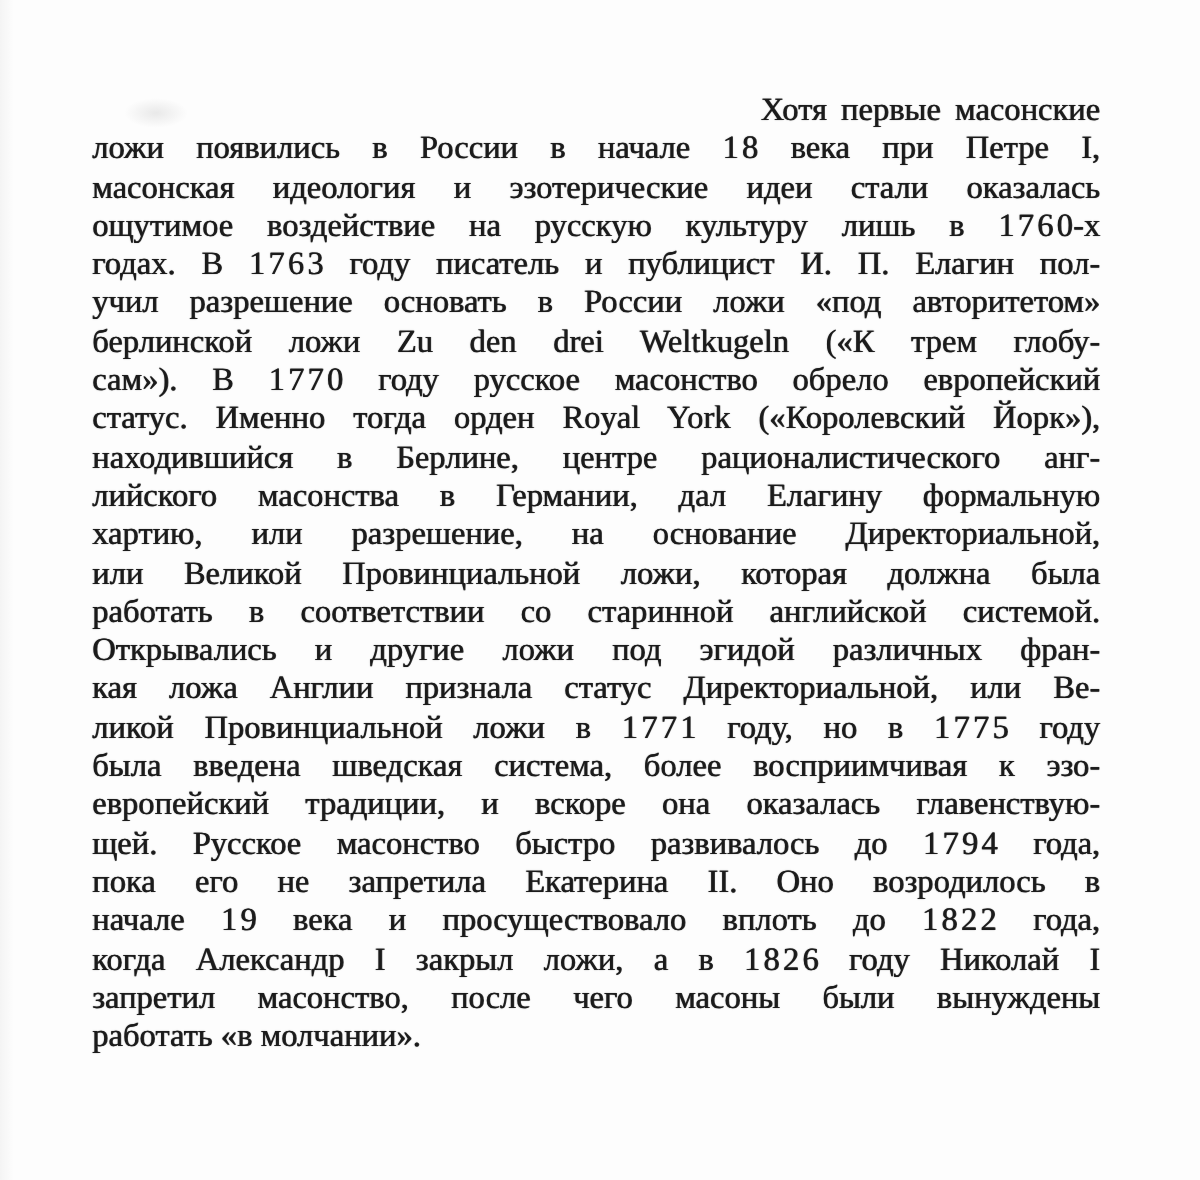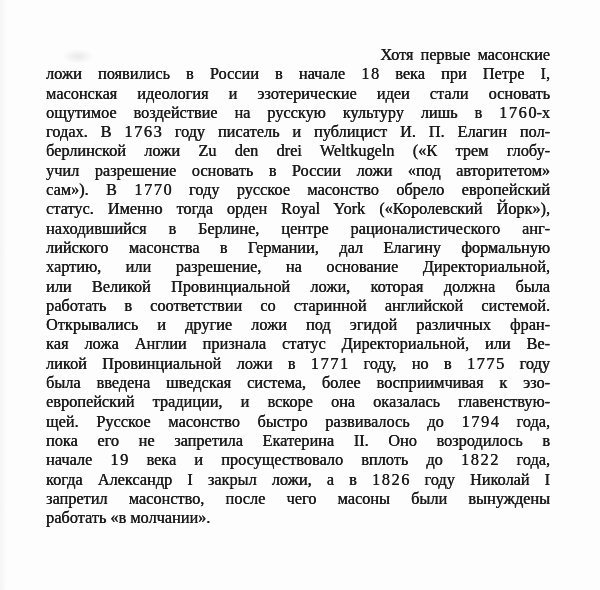--- a/index.html
+++ b/index.html
@@ -69,25 +69,25 @@
 </style>
 </head>
 <body>
 
 <div class="page">
   <div class="scan-edge"></div>
   <div class="smudge"></div>
   <div class="text-block">
       <div class="line first">Хотя первые масонские</div>
       <div class="line">ложи появились в России в начале <span class="num">18</span> века при Петре I,</div>
-      <div class="line">масонская идеология и эзотерические идеи стали основать</div>
+      <div class="line">масонская идеология и эзотерические идеи стали оказалась</div>
       <div class="line">ощутимое воздействие на русскую культуру лишь в <span class="num">1760</span>-х</div>
       <div class="line">годах. В <span class="num">1763</span> году писатель и публицист И. П. Елагин пол-</div>
+      <div class="line">учил разрешение основать в России ложи «под авторитетом»</div>
       <div class="line">берлинской ложи Zu den drei Weltkugeln («К трем глобу-</div>
-      <div class="line">учил разрешение основать в России ложи «под авторитетом»</div>
       <div class="line">сам»). В <span class="num">1770</span> году русское масонство обрело европейский</div>
       <div class="line">статус. Именно тогда орден Royal York («Королевский Йорк»),</div>
       <div class="line">находившийся в Берлине, центре рационалистического анг-</div>
       <div class="line">лийского масонства в Германии, дал Елагину формальную</div>
       <div class="line">хартию, или разрешение, на основание Директориальной,</div>
       <div class="line">или Великой Провинциальной ложи, которая должна была</div>
       <div class="line">работать в соответствии со старинной английской системой.</div>
       <div class="line">Открывались и другие ложи под эгидой различных фран-</div>
       <div class="line">кая ложа Англии признала статус Директориальной, или Ве-</div>
       <div class="line">ликой Провинциальной ложи в <span class="num">1771</span> году, но в <span class="num">1775</span> году</div>

